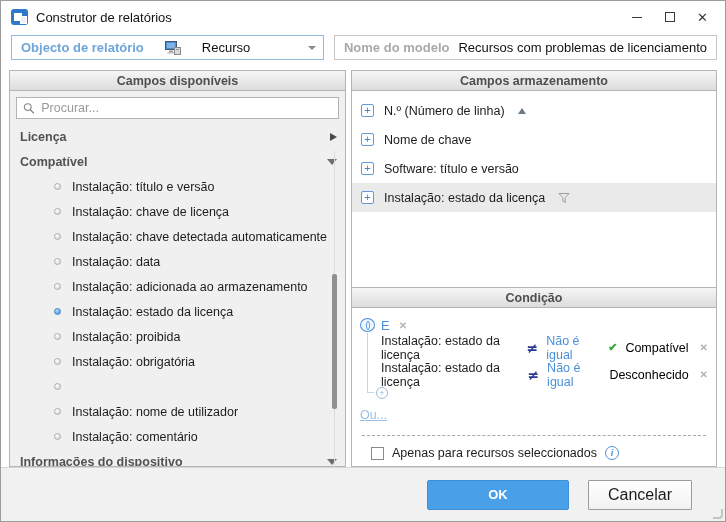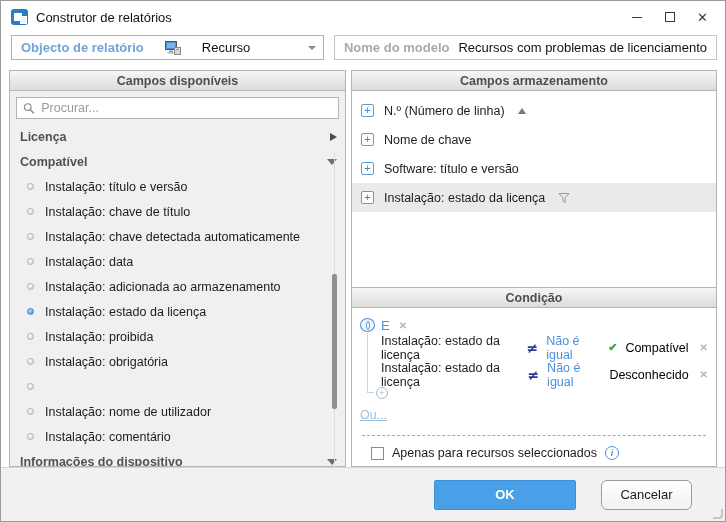--- a/index.html
+++ b/index.html
@@ -43,21 +43,21 @@
                 display:flex; flex-direction:column; position:relative; }
   .search-wrap { padding:6px 6px 3px 6px; flex:0 0 auto; }
   .search-box { height:22px; background:#fff; border:1px solid #b4b4b4; display:flex; align-items:center; gap:6px; padding:0 6px; }
   .search-box input { border:0; outline:0; width:100%; font-family:"Liberation Sans",sans-serif; font-size:12.5px; color:#333; background:transparent; }
   .search-box input::placeholder { color:#9a9a9a; }
   .tree { flex:1; overflow:hidden; padding-top:2px; }
   .tree-group { height:25px; display:flex; align-items:center; padding:0 8px 0 10px; font-size:12.5px; font-weight:bold; color:#525252; }
   .tree-group .arr { margin-left:auto; }
   .arr-right { width:0; height:0; border-left:7px solid #4a4a4a; border-top:4.5px solid transparent; border-bottom:4.5px solid transparent; }
   .arr-down  { width:0; height:0; border-top:6px solid #6e6e6e; border-left:5px solid transparent; border-right:5px solid transparent; }
-  .tree-item { height:25px; display:flex; align-items:center; gap:11px; padding-left:17px; font-size:12.5px; color:#1c1c1c;text-align:right; }
+  .tree-item { height:25px; display:flex; align-items:center; gap:11px; padding-left:44px; font-size:12.5px; color:#1c1c1c;text-align:right; }
   .bullet { width:7px; height:7px; border-radius:50%; border:1px solid #adadad;
             background:radial-gradient(circle at 35% 30%, #ffffff, #cfcfcf); flex:0 0 auto; }
   .bullet.active { border-color:#3f87d0; background:radial-gradient(circle at 35% 30%, #bcdcf7, #3f87d0); }
   .scroll-track { position:absolute; right:10px; top:80px; height:372px; width:1px; background:#dcdcdc; }
   .scroll-thumb { position:absolute; right:8px; top:203px; height:135px; width:5px; background:#909090; border-radius:2px; }
 
   
   .right-col { flex:1; display:flex; flex-direction:column; min-width:0; }
   .selected-panel { height:218px; flex:0 0 auto; border:1px solid #b5b5b5; background:#fff; display:flex; flex-direction:column; }
   .sel-list { padding-top:5px; }
@@ -90,26 +90,26 @@
   .or-link { color:#9cbfe4; text-decoration:underline; font-size:12.5px; }
   .dashed-sep { border-top:1px dashed #a8a8a8; margin:13px 2px 0 2px; }
   .checkbox-row { display:flex; align-items:center; gap:8px; margin-top:10px; padding-left:11px; }
   .checkbox { width:13px; height:13px; border:1px solid #8a8a8a; background:#fff; flex:0 0 auto; }
   .cb-label { font-size:12.5px; color:#1c1c1c; }
   .info-icon { width:14px; height:14px; border-radius:50%; border:1px solid #4a90d9; color:#4a90d9;
                font-size:9px; font-weight:bold; font-style:italic; display:flex; align-items:center; justify-content:center; }
 
   
   .footer { height:54px; flex:0 0 auto; background:#f1f1f1; border-top:1px solid #d6d6d6;
-            display:flex; align-items:center; justify-content:flex-end; gap:25px; padding-right:33px; margin-top:0; position:relative; }
+            display:flex; align-items:center; justify-content:flex-end; gap:19px; padding-right:33px; margin-top:0; position:relative; }
   button { font-family:"Liberation Sans",sans-serif; cursor:default; }
   .btn-ok { width:142px; height:30px; background:#4aa0e8; border:1px solid #3c90d8; border-radius:2px;
             color:#fff; font-weight:bold; font-size:13px; }
-  .btn-cancel { width:91px; height:30px; background:linear-gradient(#ffffff,#f1f1f1); border:1px solid #9b9b9b;
-                border-radius:6px; color:#1c1c1c; font-size:13px; }
+  .btn-cancel { width:104px; height:30px; background:linear-gradient(#ffffff,#f1f1f1); border:1px solid #9b9b9b;
+                border-radius:1px; color:#1c1c1c; font-size:16px; }
   .resize-grip { position:absolute; right:2px; bottom:2px; width:10px; height:10px;
                  border-right:2px solid #c4c4c4; border-bottom:2px solid #c4c4c4; border-radius:0 0 4px 0; }
 </style>
 </head>
 <body>
 
 <div class="window">
 
   <div class="titlebar">
     <span class="app-icon"></span>
@@ -168,21 +168,21 @@
         <div class="tree-group">
           <span>Compatível</span>
           <span class="arr arr-down"></span>
         </div>
         <div class="tree-item">
             <span class="bullet"></span>
             <span>Instalação: título e versão</span>
           </div>
         <div class="tree-item">
             <span class="bullet"></span>
-            <span>Instalação: chave de título</span>
+            <span>Instalação: chave de licença</span>
           </div>
         <div class="tree-item">
             <span class="bullet"></span>
             <span>Instalação: chave detectada automaticamente</span>
           </div>
         <div class="tree-item">
             <span class="bullet"></span>
             <span>Instalação: data</span>
           </div>
         <div class="tree-item">

